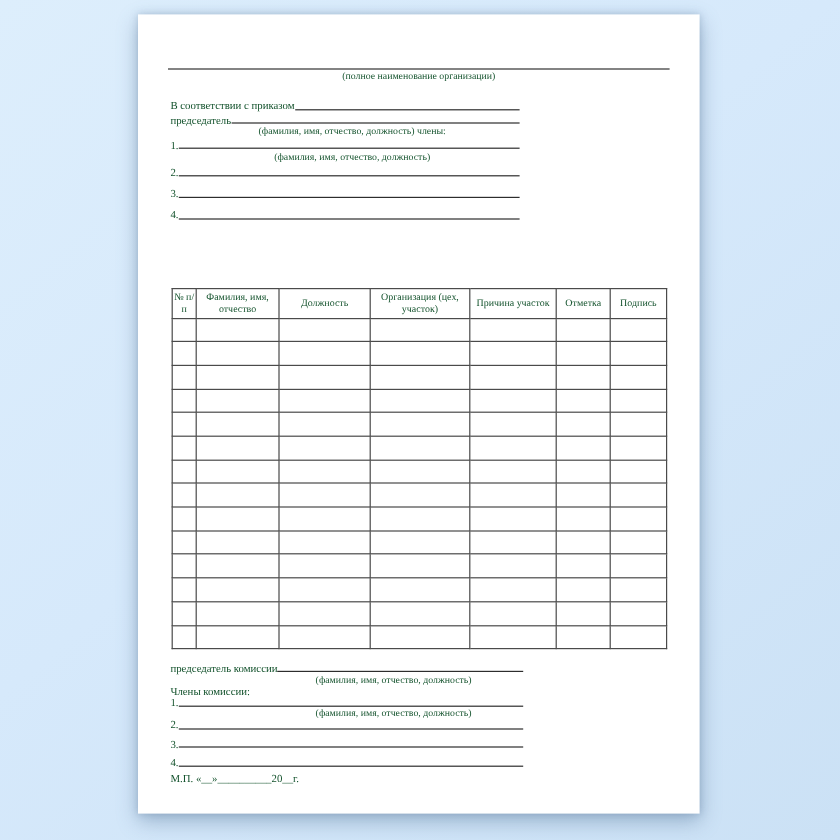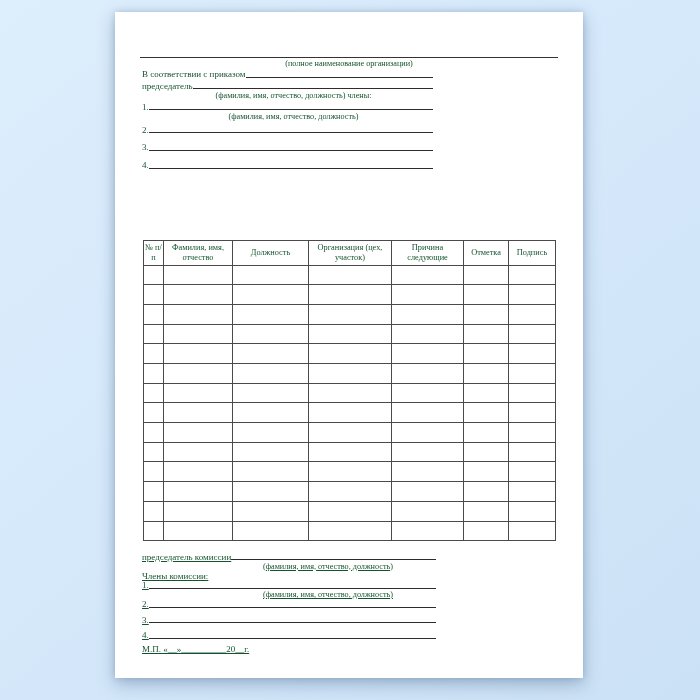--- a/index.html
+++ b/index.html
@@ -19,39 +19,39 @@
   
   .row{display:flex;align-items:flex-end;height:11.4px;font-size:9px;line-height:10px;}
   .row .lbl{white-space:pre;}
   .row .fill{flex:1 1 auto;border-bottom:1px solid #2d2d2d;margin-bottom:1.5px;}
   .textline{height:11.4px;font-size:9px;line-height:10px;white-space:pre;}
   .caption{height:9.5px;font-size:8.2px;line-height:9px;text-align:center;white-space:pre;}
   
   .org-block{position:absolute;left:25px;top:30px;width:418px;}
   .org-block .sign-line{height:15px;border-bottom:1.1px solid #333;}
   .org-block .caption{margin-top:1px;height:10px;}
-  .intro{position:absolute;left:27px;top:56px;width:291px;}
+  .intro{position:absolute;left:27px;top:70px;width:291px;}
   .intro .caption{padding-left:12px;}
   .gap2{margin-top:2px;}
   .gap6{margin-top:6.5px;}
   .para{position:absolute;left:27px;top:188px;width:300px;font-size:9px;line-height:10.6px;}
   .para div{white-space:pre;}
   
   .doc-table{
     position:absolute;left:28px;top:228px;width:413px;
     border-collapse:collapse;table-layout:fixed;
     border:1.4px solid #3d3d3d;
   }
   .doc-table th{
     border:1px solid #4a4a4a;font-weight:normal;font-size:8.3px;
     line-height:1.18;padding:2px 1px;text-align:center;vertical-align:middle;
   }
   .doc-table td{border:1px solid #4a4a4a;height:18.7px;padding:0;}
   
-  .footer{position:absolute;left:27px;top:540px;width:294px;text-decoration:underline;}
+  .footer{position:absolute;left:27px;top:540px;width:294px;}
   .footer .row,.footer .textline{height:9.5px;}
   .footer .caption{padding-left:78px;}
   .footer .gapA{margin-top:6px;}
   .footer .stamp{margin-top:3.5px;}
 </style>
 </head>
 <body>
 
 <div class="stage">
   <div class="paper">
@@ -100,21 +100,21 @@
           <col style="width: 17.5%;">
           <col style="width: 10.9%;">
           <col style="width: 11.4%;">
         </colgroup>
         <thead>
           <tr>
             <th>№ п/п</th>
             <th>Фамилия, имя, отчество</th>
             <th>Должность</th>
             <th>Организация (цех, участок)</th>
-            <th>Причина следующие</th>
+            <th>Причина участок</th>
             <th>Отметка</th>
             <th>Подпись</th>
           </tr>
         </thead>
         <tbody>
           <tr>
             <td></td>
             <td></td>
             <td></td>
             <td></td>

